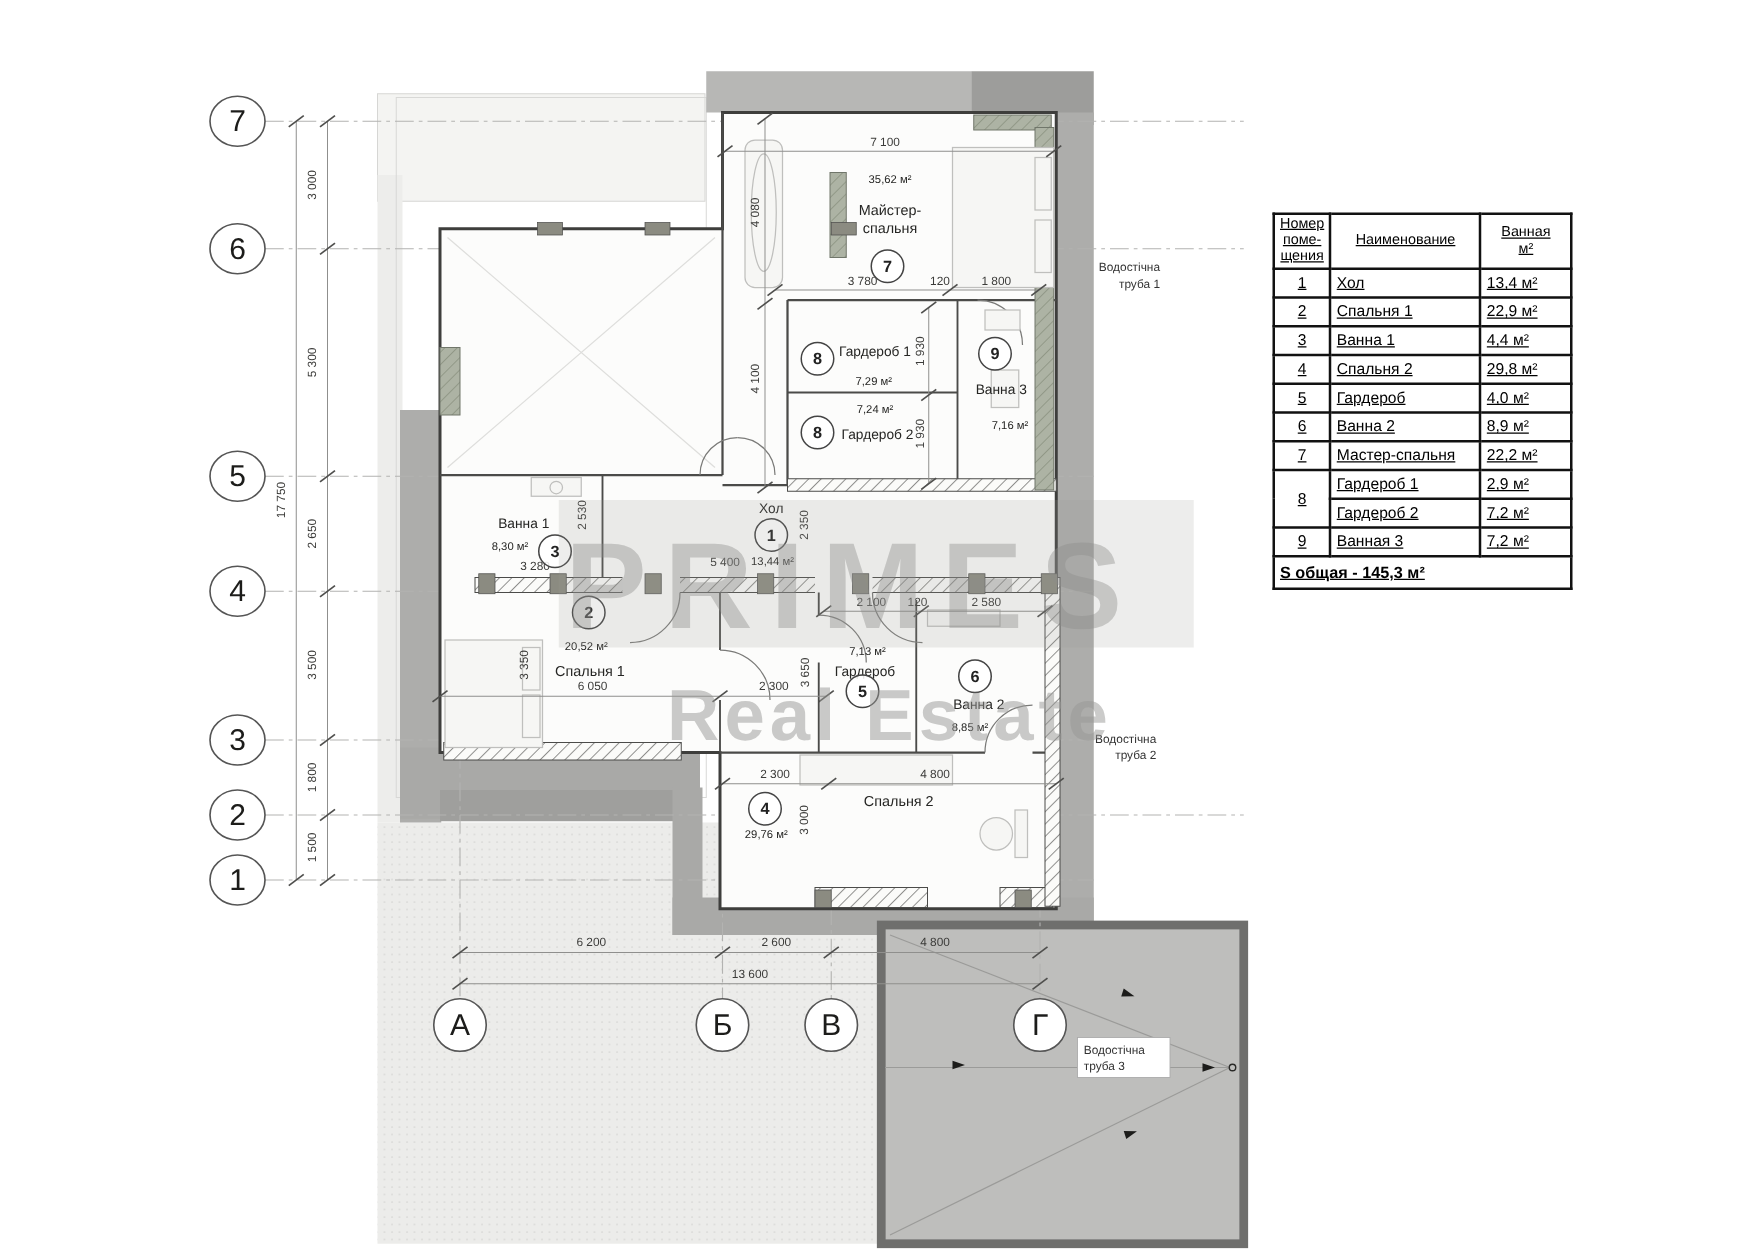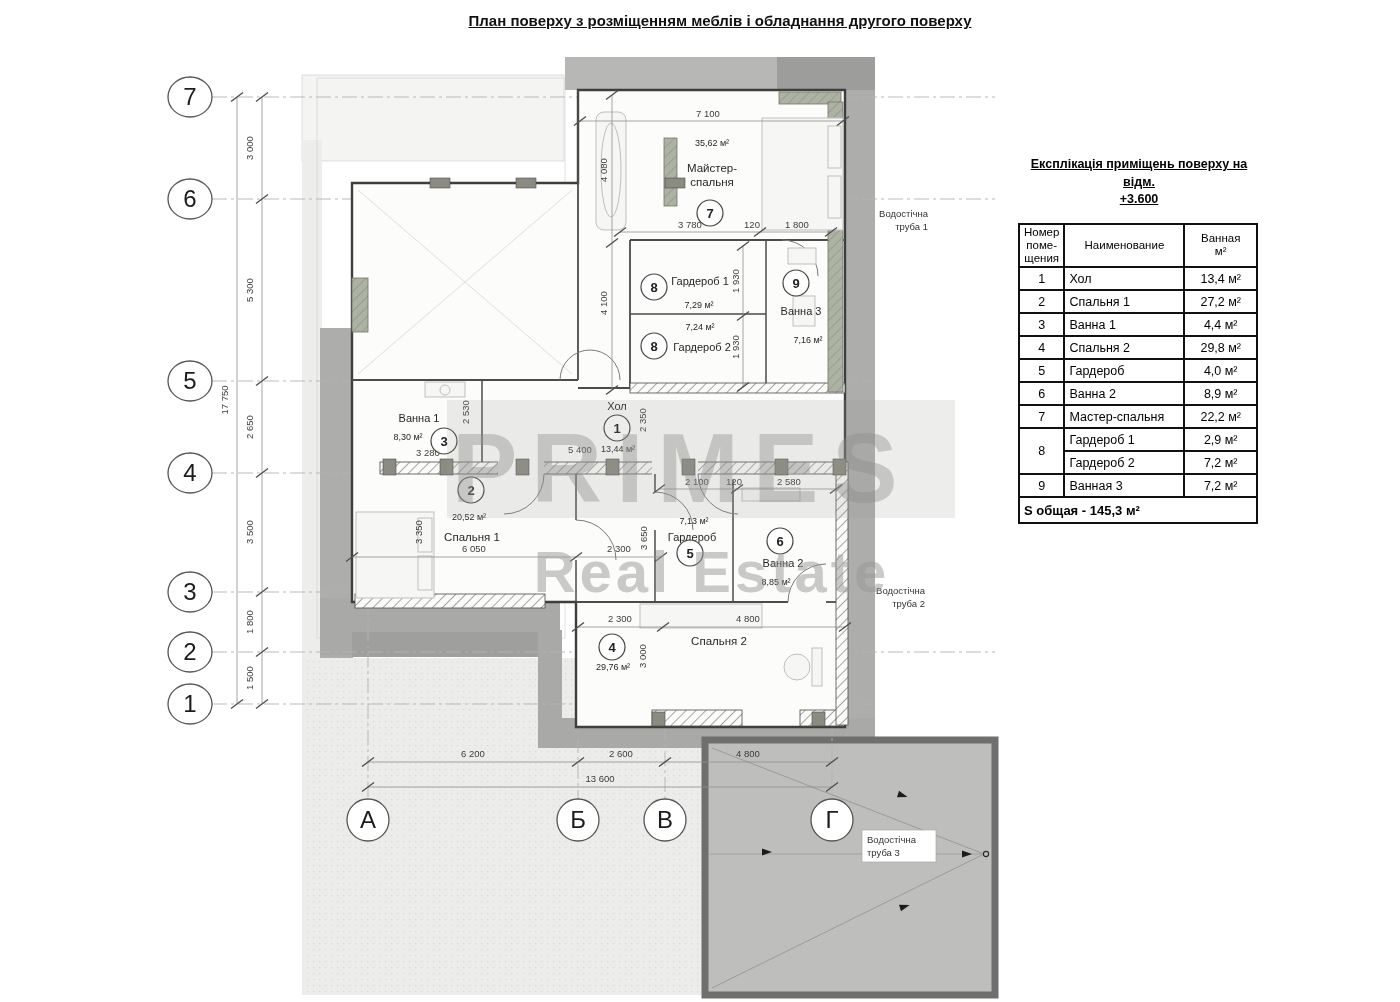--- a/index.html
+++ b/index.html
@@ -6,37 +6,34 @@
   .stage{position:relative;width:1400px;height:1002px;background:#fff;overflow:hidden;
          font-family:"Liberation Sans",sans-serif;}
   .page-title{position:absolute;left:420px;top:12px;width:600px;text-align:center;
               font-size:15px;font-weight:bold;color:#111;}
   .page-title span{text-decoration:underline;}
   svg text{font-family:"Liberation Sans",sans-serif;}
   .expl{position:absolute;left:1018px;top:156px;width:242px;color:#000;}
   .expl-title{font-size:12.5px;font-weight:bold;text-align:center;line-height:1.4;}
   .expl-title div{display:inline;}
   .expl-title .u{text-decoration:underline;}
-  table.expl-tbl{border-collapse:collapse;margin-top:14px;width:240px;}
+  table.expl-tbl{border-collapse:collapse;margin-top:14px;width:240px;text-decoration:underline;}
   table.expl-tbl td,table.expl-tbl th{border:2px solid #111;font-weight:normal;
       font-size:12.5px;padding:1px 4px;height:19px;}
   table.expl-tbl th{font-size:11.5px;white-space:pre-line;line-height:1.15;}
   td.num{text-align:center;font-size:13.5px;}
   td.nm{text-align:left;padding-left:7px;}
-  td.ar{text-align:center;}
+  td.ar{}
   tr.total td{font-weight:bold;font-size:13px;height:22px;}
 </style>
 </head>
 <body>
 
 <div class="stage">
 
-  <div class="page-title">
-    <span>План поверху з розміщенням меблів і обладнання другого поверху</span>
-  </div>
 
   <svg width="1010" height="1002" viewBox="0 0 1010 1002">
     <defs>
       <pattern id="dots" width="6" height="6" patternUnits="userSpaceOnUse">
         <rect width="6" height="6" fill="#ececea"></rect>
         <circle cx="1.6" cy="1.6" r="0.7" fill="#d7d7d5"></circle>
       </pattern>
       <pattern id="hatch" width="7" height="7" patternUnits="userSpaceOnUse" patternTransform="rotate(45)">
         <rect width="7" height="7" fill="#fbfbf9"></rect>
         <line x1="0" y1="0" x2="0" y2="7" stroke="#8f8f8d" stroke-width="1.6"></line>
@@ -351,24 +348,20 @@
 
     <g>
       <rect x="447" y="400" width="508" height="118" fill="#9a9a98" opacity="0.18"></rect>
       <text x="452" y="502" font-size="98" font-weight="bold" letter-spacing="14" fill="#8d8d8b" opacity="0.40">PRIMES</text>
       <text x="712" y="592" font-size="58" font-weight="bold" letter-spacing="4" fill="#989896" opacity="0.50" text-anchor="middle">Real Estate</text>
     </g>
   </svg>
 
   
   <div class="expl">
-    <div class="expl-title">
-      <div class="u">Експлікація приміщень поверху на відм.</div><br>
-      <div class="u">+3.600</div>
-    </div>
     <table class="expl-tbl">
       <colgroup>
           <col style="width:44px">
           <col style="width:122px">
           <col style="width:74px">
         </colgroup>
       <thead>
         <tr>
           <th>Номер
 поме-
@@ -380,21 +373,21 @@
       </thead>
       <tbody>
         <tr>
             <td class="num">1</td>
             <td class="nm">Хол</td>
             <td class="ar">13,4 м²</td>
           </tr>
         <tr>
             <td class="num">2</td>
             <td class="nm">Спальня 1</td>
-            <td class="ar">27,2 м²</td>
+            <td class="ar">22,9 м²</td>
           </tr>
         <tr>
             <td class="num">3</td>
             <td class="nm">Ванна 1</td>
             <td class="ar">4,4 м²</td>
           </tr>
         <tr>
             <td class="num">4</td>
             <td class="nm">Спальня 2</td>
             <td class="ar">29,8 м²</td>

